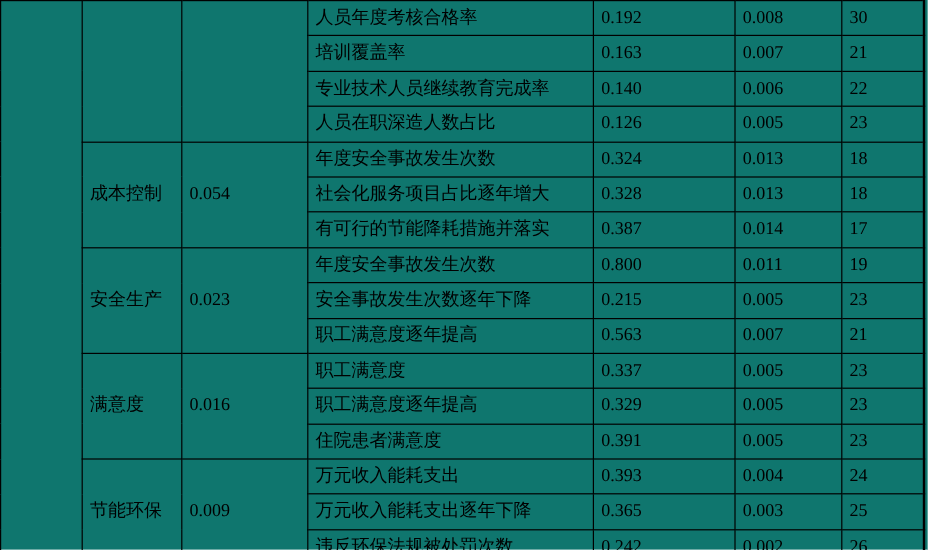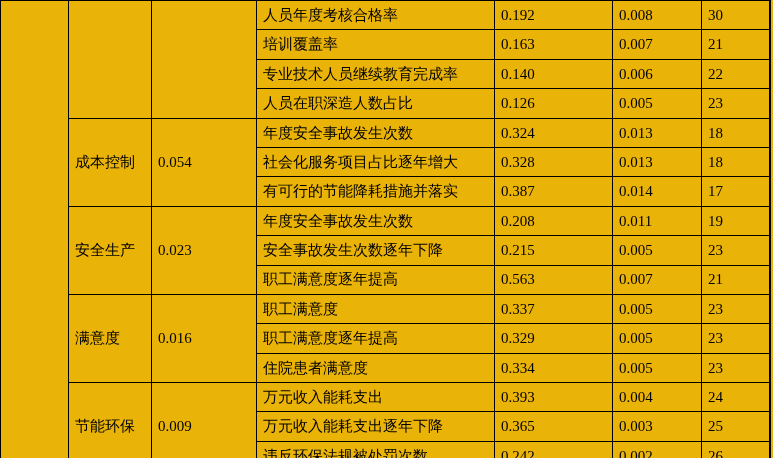--- a/index.html
+++ b/index.html
@@ -8,21 +8,21 @@
     background:#ffffff;
     width:773px;
     height:458px;
     overflow:hidden;
     font-family:"Liberation Serif","DejaVu Serif",serif;
   }
   .page{
     position:absolute;
     top:0;left:0;
     width:773px;height:458px;
-    background:#eab308;
+    background:#0f766e;
   }
   table.weights{
     border-collapse:collapse;
     table-layout:fixed;
     position:absolute;
     top:0;left:0;
     border-left:1px solid #000;
     border-right:2px solid #000;
     border-bottom:1px solid #000;
     border-top:none;
@@ -105,21 +105,21 @@
         <tr>
           <td>有可行的节能降耗措施并落实</td>
           <td>0.387</td>
           <td>0.014</td>
           <td>17</td>
         </tr>
         <tr>
           <td rowspan="3">安全生产</td>
           <td rowspan="3">0.023</td>
           <td>年度安全事故发生次数</td>
-          <td>0.208</td>
+          <td>0.800</td>
           <td>0.011</td>
           <td>19</td>
         </tr>
         <tr>
           <td>安全事故发生次数逐年下降</td>
           <td>0.215</td>
           <td>0.005</td>
           <td>23</td>
         </tr>
         <tr>
@@ -137,21 +137,21 @@
           <td>23</td>
         </tr>
         <tr>
           <td>职工满意度逐年提高</td>
           <td>0.329</td>
           <td>0.005</td>
           <td>23</td>
         </tr>
         <tr>
           <td>住院患者满意度</td>
-          <td>0.334</td>
+          <td>0.391</td>
           <td>0.005</td>
           <td>23</td>
         </tr>
         <tr>
           <td rowspan="3">节能环保</td>
           <td rowspan="3">0.009</td>
           <td>万元收入能耗支出</td>
           <td>0.393</td>
           <td>0.004</td>
           <td>24</td>

